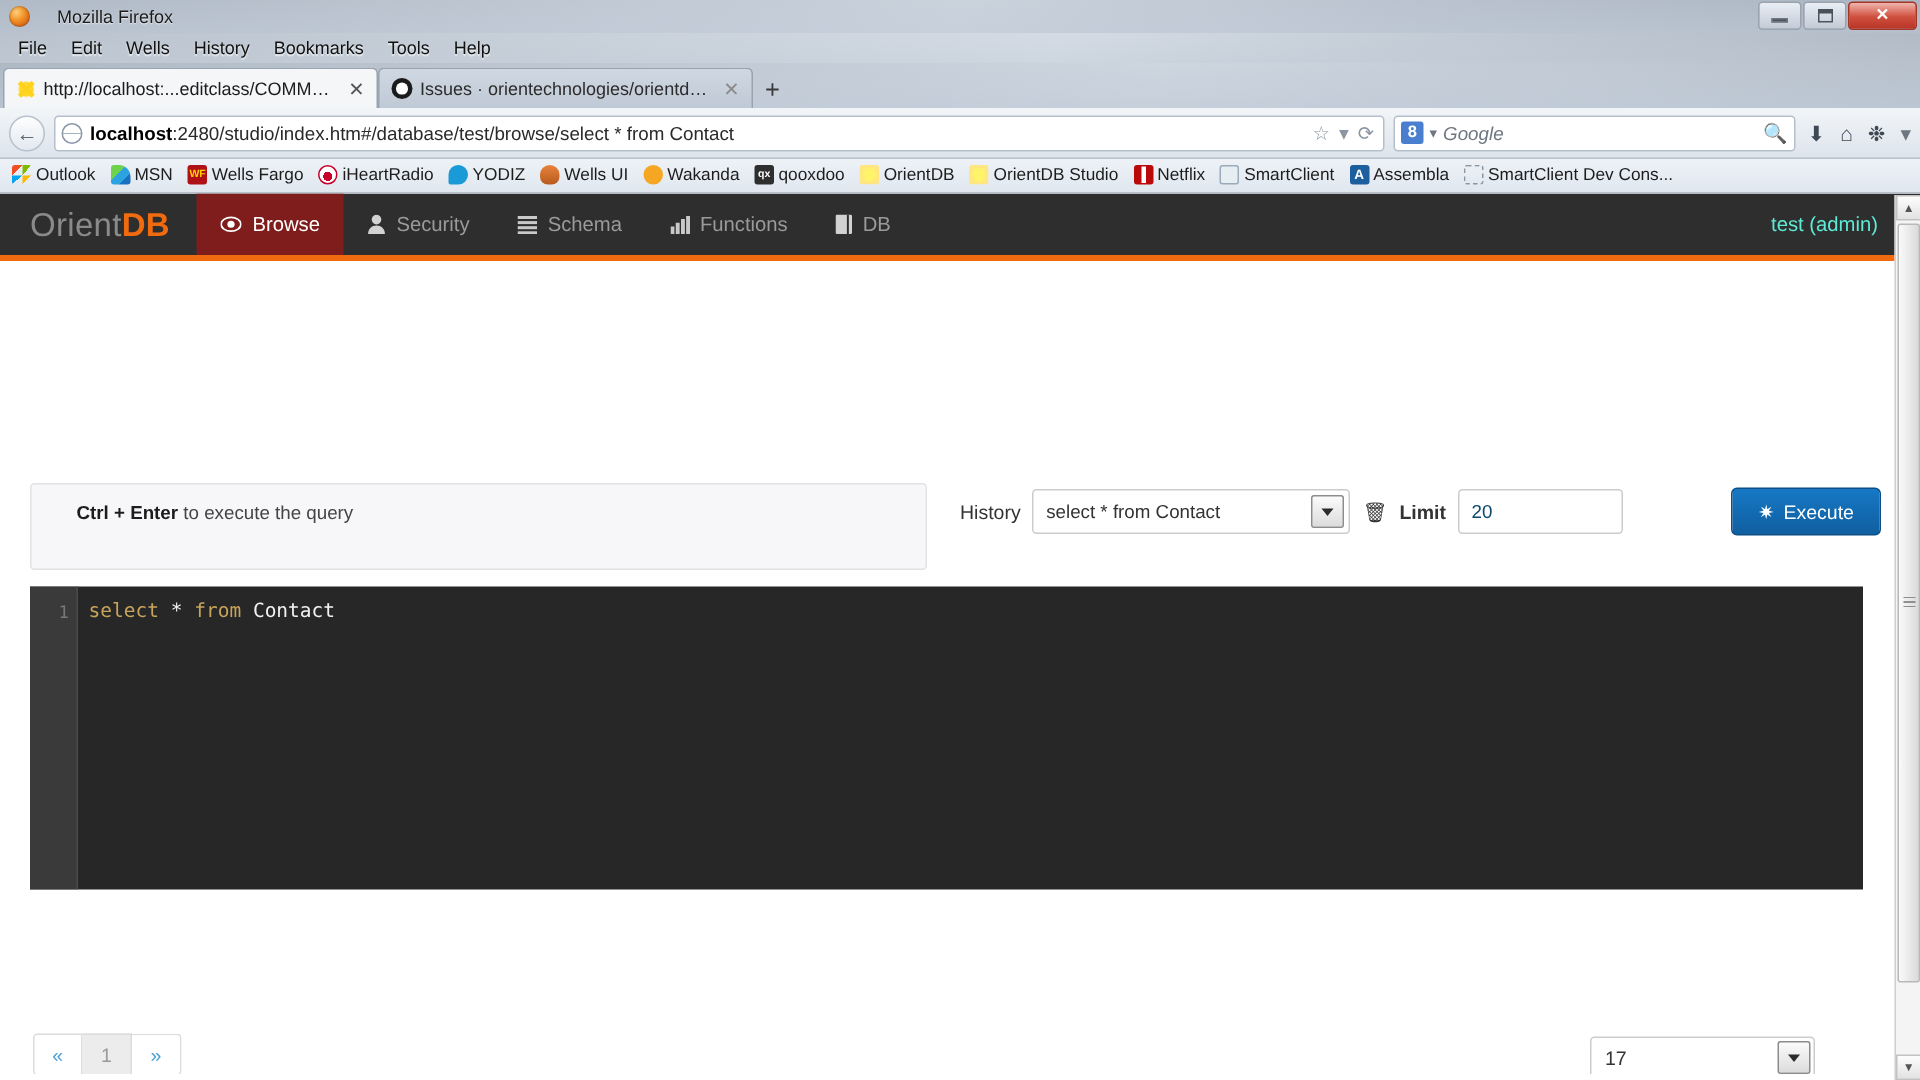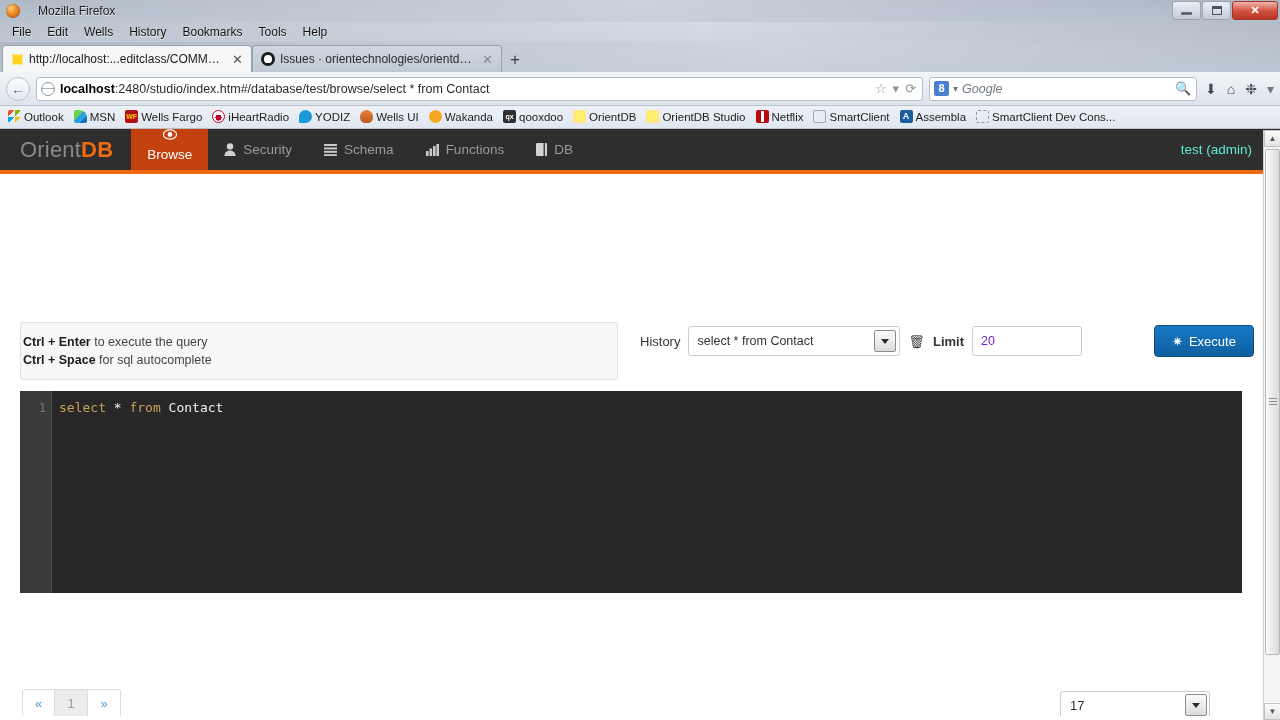--- a/index.html
+++ b/index.html
@@ -214,35 +214,35 @@
     font-size: 22px; font-weight: bold;
     letter-spacing: .2px;
   }
   .brand .o1 { color: #8a8a8a; font-weight: normal; }
   .brand .o2 { color: #f06a0f; }
   .odb-nav-item {
     display: flex; align-items: center; gap: 7px;
     padding: 0 16px;
     color: #9a9a9a; font-size: 13.5px;
   }
-  .odb-nav-item.active { background: #c2410c; color: #ffffff; flex-direction: column; }
+  .odb-nav-item.active { background: #7f1d1d; color: #ffffff; }
   .odb-nav-item svg { display: block; }
   .odb-user {
     position: absolute; right: 28px; top: 0; bottom: 0;
     display: flex; align-items: center;
     color: #5eead4; font-size: 13.5px;
   }
 
   .hintbox {
     position: absolute; left: 20px; top: 193px;
     width: 598px; height: 58px;
     background: #f7f7f9;
     border: 1px solid #e2e2e6;
     border-radius: 3px;
-    padding: 10px 2px;
+    padding: 10px 30px;
     color: #444; font-size: 12.5px; line-height: 18px;
   }
   .hintbox b { color: #1c1c1c; }
 
   .ctlrow {
     position: absolute; left: 640px; top: 192px; right: 26px;
     height: 40px;
     display: flex; align-items: center; gap: 8px;
   }
   .ctl-label { font-size: 13px; color: #333; }
@@ -266,21 +266,21 @@
     content: ""; width: 0; height: 0;
     border-left: 4px solid transparent; border-right: 4px solid transparent;
     border-top: 5px solid #2b2b2b;
   }
   .trash-icon { color: #333; font-size: 13px; }
   .limit-input {
     width: 110px; height: 30px;
     border: 1px solid #ccc; border-radius: 3px;
     background: #fff;
     display: flex; align-items: center; padding: 0 8px;
-    font-size: 12.5px; color: #6d28d9;
+    font-size: 12.5px; color: #0c4a6e;
   }
   .execute-btn {
     margin-left: auto;
     height: 32px; min-width: 100px;
     background: linear-gradient(to bottom, #1678c4, #105fa0);
     border: 1px solid #0d4f87;
     border-radius: 4px;
     color: #fff; font-size: 13px;
     display: flex; align-items: center; justify-content: center; gap: 6px;
     padding: 0 14px;
@@ -556,21 +556,20 @@
             <rect x="7.6" y="0" width="1.3" height="13" fill="#2e2e2e"></rect>
           </svg>
         </span>
       <span>DB</span>
     </div>
     <div class="odb-user">test (admin)</div>
   </div>
 
   <div class="hintbox">
     <div><b>Ctrl + Enter</b><span> to execute the query</span></div>
-    <div><b>Ctrl + Space</b><span> for sql autocomplete</span></div>
   </div>
 
   <div class="ctlrow">
     <span class="ctl-label">History</span>
     <div class="select-wrap">
       <span>select * from Contact</span>
       <span class="select-arrow"></span>
     </div>
     <span class="trash-icon">🗑</span>
     <span class="ctl-label" style="font-weight:bold">Limit</span>

